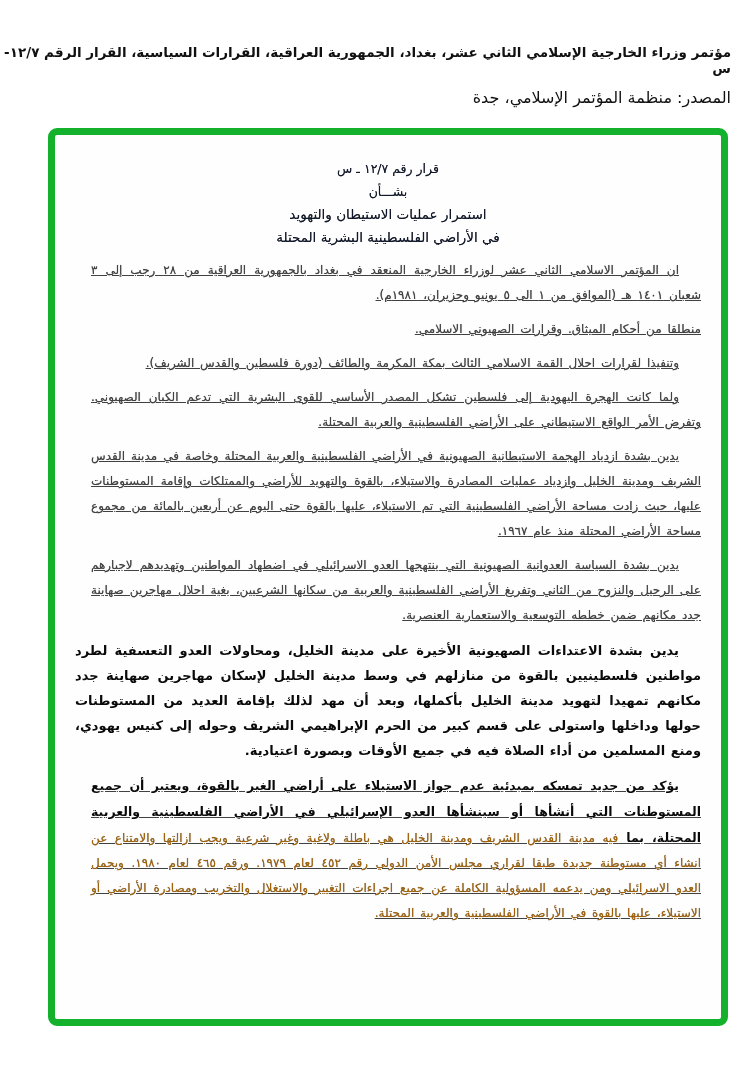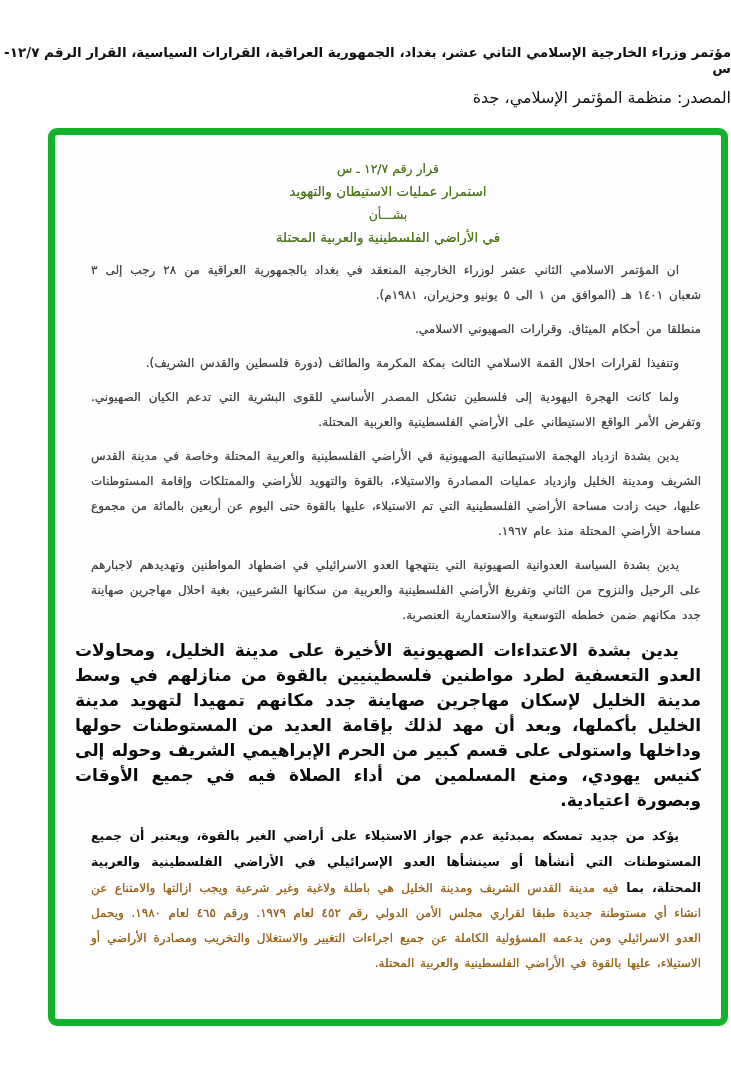--- a/index.html
+++ b/index.html
@@ -44,43 +44,44 @@
     overflow:hidden;
   }
   .doc-titleblock{
     text-align:center;
     color:#3c3c3c;
     margin-top:6px;
   }
   .doc-titleblock .t{
     font-size:12.5px;
     line-height:23px;
-    color:#4d7c0f;
+    color:#0f172a;
     text-shadow:0 0 0.6px #6a6a6a;
   }
   .doc-titleblock .t.big{
     font-size:13.5px;
   }
   p.scan, p.mix{
     direction:rtl;
     text-align:justify;
     text-align-last:right;
     font-size:12px;
     line-height:25px;
     margin:9px 0 9px 16px;
     color:#414141;
     text-shadow:0 0 0.7px #777;
     word-spacing:2px;
+    text-decoration:underline;
   }
   p.indent{ text-indent:22px; }
   p.bold{
     direction:rtl;
     text-align:justify;
     text-align-last:right;
-    font-size:17px;
+    font-size:13px;
     line-height:25px;
     margin:10px 0;
     color:#0a0a0a;
     font-weight:bold;
     text-shadow:none;
     word-spacing:1px;
   }
   p.mix .seg-bold{
     color:#0a0a0a;
     font-weight:bold;
@@ -97,23 +98,23 @@
 <header class="page-header">
   <div class="line1">مؤتمر وزراء الخارجية الإسلامي الثاني عشر، بغداد، الجمهورية العراقية، القرارات السياسية، القرار الرقم ١٢/٧- س</div>
   <div class="line2">المصدر: منظمة المؤتمر الإسلامي، جدة</div>
 </header>
 
 <section class="doc-frame" style="border-color: rgb(20, 178, 44);">
   <div class="doc-inner">
 
     <div class="doc-titleblock">
       <div class="t">قرار رقم ١٢/٧ ـ س</div>
+      <div class="t">بشـــأن</div>
       <div class="t big">استمرار عمليات الاستيطان والتهويد</div>
-      <div class="t">بشـــأن</div>
-      <div class="t big">في الأراضي الفلسطينية والعربية المحتلة</div>
+      <div class="t big">في الأراضي الفلسطينية البشرية المحتلة</div>
     </div>
 
     <p class="scan indent">ان المؤتمر الاسلامي الثاني عشر لوزراء الخارجية المنعقد في بغداد بالجمهورية العراقية من ٢٨ رجب إلى ٣ شعبان ١٤٠١ هـ (الموافق من ١ الى ٥ يونيو وحزيران، ١٩٨١م).</p>
     <p class="scan">منطلقا من أحكام الميثاق. وقرارات الصهيوني الاسلامي.</p>
     <p class="scan indent">وتنفيذا لقرارات احلال القمة الاسلامي الثالث بمكة المكرمة والطائف (دورة فلسطين والقدس الشريف).</p>
     <p class="scan indent">ولما كانت الهجرة اليهودية إلى فلسطين تشكل المصدر الأساسي للقوى البشرية التي تدعم الكيان الصهيوني. وتفرض الأمر الواقع الاستيطاني على الأراضي الفلسطينية والعربية المحتلة.</p>
     <p class="scan indent">يدين بشدة ازدياد الهجمة الاستيطانية الصهيونية في الأراضي الفلسطينية والعربية المحتلة وخاصة في مدينة القدس الشريف ومدينة الخليل وازدياد عمليات المصادرة والاستيلاء، بالقوة والتهويد للأراضي والممتلكات وإقامة المستوطنات عليها، حيث زادت مساحة الأراضي الفلسطينية التي تم الاستيلاء، عليها بالقوة حتى اليوم عن أربعين بالمائة من مجموع مساحة الأراضي المحتلة منذ عام ١٩٦٧.</p>
     <p class="scan indent">يدين بشدة السياسة العدوانية الصهيونية التي ينتهجها العدو الاسرائيلي في اضطهاد المواطنين وتهديدهم لاجبارهم على الرحيل والنزوح من الثاني وتفريغ الأراضي الفلسطينية والعربية من سكانها الشرعيين، بغية احلال مهاجرين صهاينة جدد مكانهم ضمن خططه التوسعية والاستعمارية العنصرية.</p>
     <p class="bold indent">يدين بشدة الاعتداءات الصهيونية الأخيرة على مدينة الخليل، ومحاولات العدو التعسفية لطرد مواطنين فلسطينيين بالقوة من منازلهم في وسط مدينة الخليل لإسكان مهاجرين صهاينة جدد مكانهم تمهيدا لتهويد مدينة الخليل بأكملها، وبعد أن مهد لذلك بإقامة العديد من المستوطنات حولها وداخلها واستولى على قسم كبير من الحرم الإبراهيمي الشريف وحوله إلى كنيس يهودي، ومنع المسلمين من أداء الصلاة فيه في جميع الأوقات وبصورة اعتيادية.</p>
 

